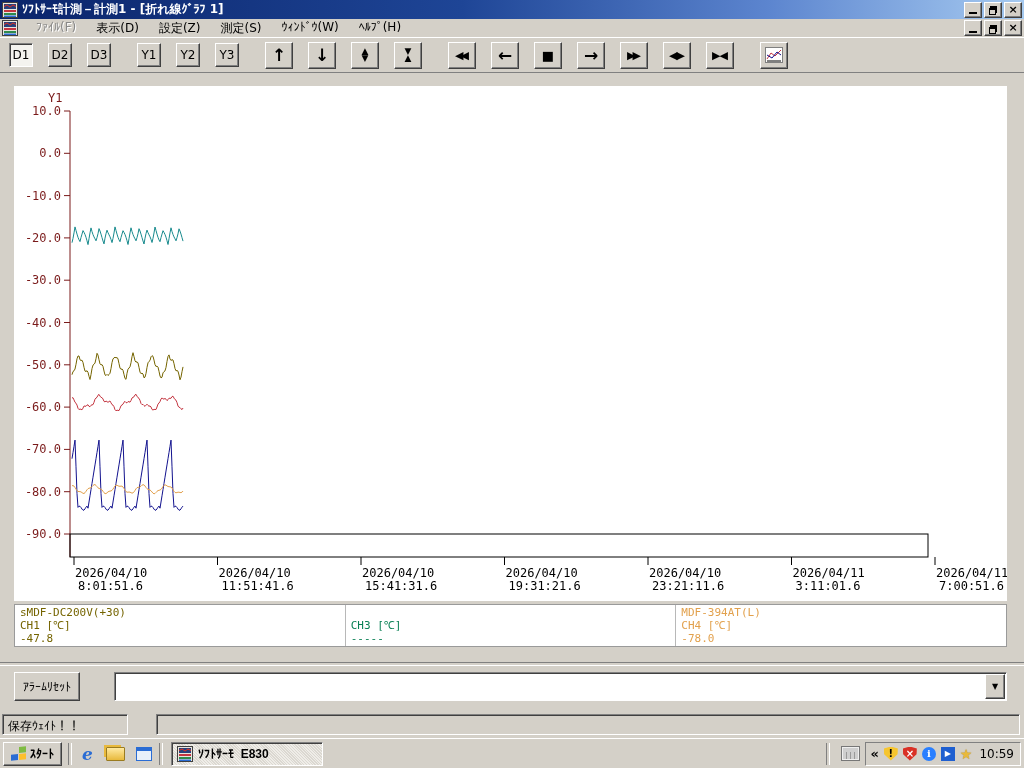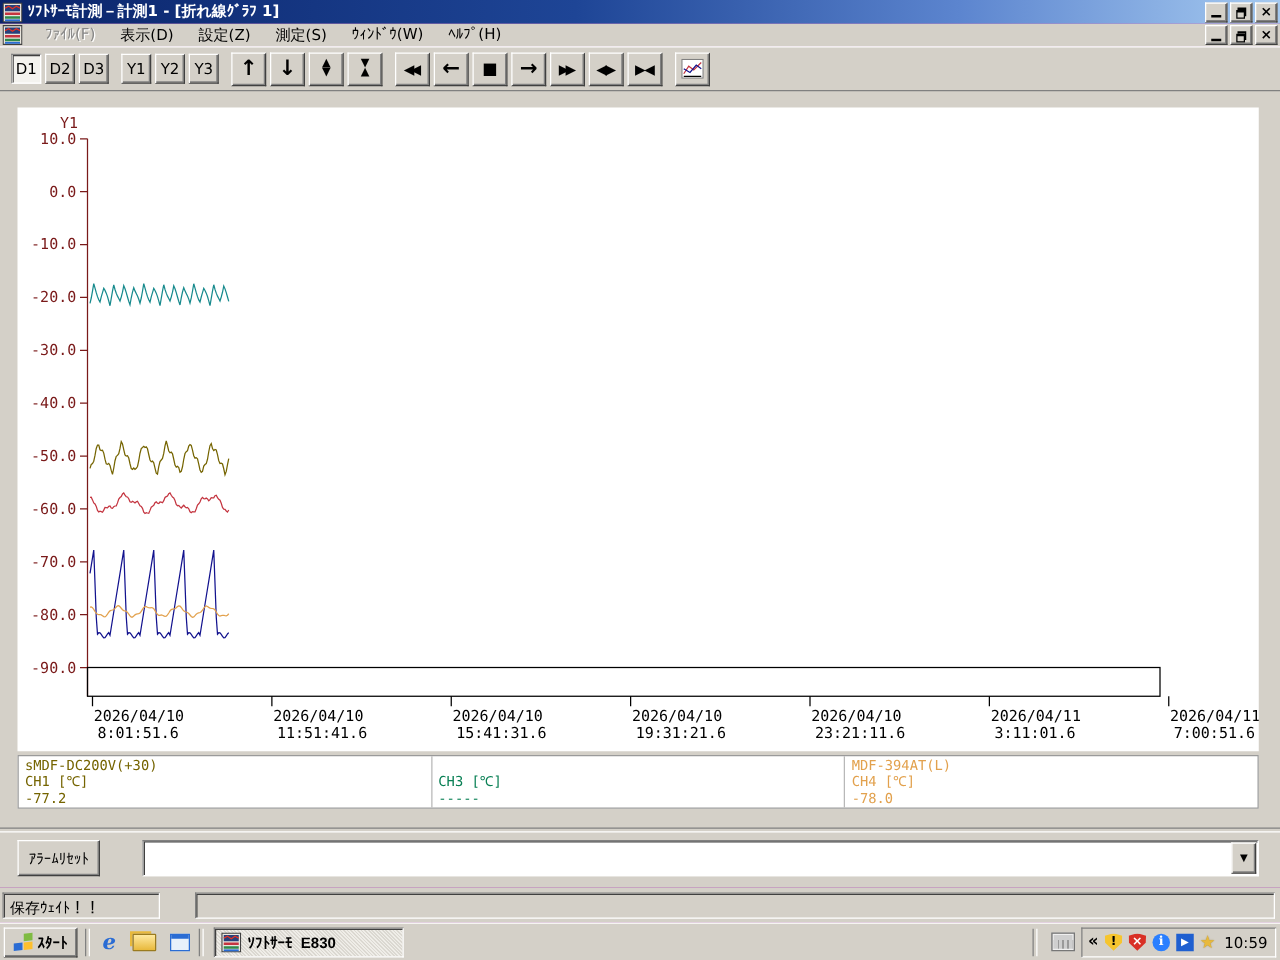--- a/index.html
+++ b/index.html
@@ -1,16 +1,16 @@
 <!DOCTYPE html>
 <html><head>
 <meta charset="utf-8">
 <style>
   html,body{margin:0;padding:0;background:#555;}
-  #screen{position:relative;width:1024px;height:768px;background:#a21caf;overflow:hidden;
+  #screen{position:relative;width:1024px;height:768px;background:#7f1d1d;overflow:hidden;
     font-family:"DejaVu Sans","Liberation Sans",sans-serif;font-size:12px;color:#000;text-decoration:underline;}
   
   .raised{background:#d4d0c8;border:1px solid;border-color:#ffffff #404040 #404040 #ffffff;box-shadow:inset -1px -1px 0 #808080;}
   .sunken{border:1px solid;border-color:#808080 #ffffff #ffffff #808080;box-shadow:inset 1px 1px 0 #404040;}
   
   .titlebar{position:absolute;left:0;top:0;width:1024px;height:19px;display:flex;align-items:center;
     background:linear-gradient(90deg,#0a246a 0%,#1e4596 45%,#5c85cf 75%,#a6caf0 100%);padding:0 2px;box-sizing:border-box;}
   .titlebar .title{color:#fff;font-weight:bold;font-size:12px;margin-left:4px;white-space:nowrap;}
   .wbs{margin-left:auto;display:flex;}
   .winbtn{width:16px;height:14px;margin-left:2px;display:flex;align-items:center;justify-content:center;cursor:default;position:relative;}
@@ -19,21 +19,21 @@
   .gres i{position:absolute;display:block;border:1px solid #000;border-top-width:2px;background:#d4d0c8;width:5px;height:4px;}
   .gres i.b{left:0;top:2px;}  .gres i.t{right:0;top:0;}
   .gx{font-size:11px;font-weight:bold;line-height:10px;}
   
   .menubar{position:absolute;left:0;top:19px;width:1024px;height:18px;display:flex;align-items:center;background:#d4d0c8;padding:0 2px;box-sizing:border-box;}
   .menu-item{padding:1px 10px;white-space:nowrap;}
   .menu-item.disabled{color:#888;text-shadow:1px 1px 0 #fff;}
   
   .toolbar{position:absolute;left:0;top:37px;width:1024px;height:35px;background:#d4d0c8;display:flex;align-items:center;
     padding-left:9px;box-sizing:border-box;border-top:1px solid #fff;}
-  .tb-group{display:flex;gap:3px;margin-right:10px;}
+  .tb-group{display:flex;gap:15px;margin-right:26px;}
   .tbtn{background:#d4d0c8;border:1px solid;border-color:#ffffff #404040 #404040 #ffffff;box-shadow:inset -1px -1px 0 #808080;
     display:flex;align-items:center;justify-content:center;padding:0;font-family:inherit;cursor:default;}
   .tbtn.txt{width:24px;height:24px;font-size:12px;}
   .tbtn.icon{width:28px;height:27px;}
   .tbtn.pressed{border-color:#808080 #ffffff #ffffff #808080;box-shadow:inset 1px 1px 0 #404040;background:#f4f3ef;}
   .tbtn .g{font-weight:bold;font-size:17px;line-height:1;}
   [data-name="fast-rewind-button"] .g,[data-name="fast-forward-button"] .g{font-size:11px;letter-spacing:-3px;margin-left:-3px;}
   [data-name="expand-horizontal-button"] .g,[data-name="compress-horizontal-button"] .g{font-size:11px;letter-spacing:-1px;margin-left:-1px;}
   [data-name="stop-button"] .g{font-size:13px;}
   .stack{display:flex;flex-direction:column;align-items:center;}
@@ -274,21 +274,21 @@
           <polyline points="58,372.7 59,366.5 60,360.3 61,354.1 62,380.8 63,407.6 64,421.4 65,420.2 66,420.3 67,421.5 68,423.1 69,424.2 70,424.1 71,422.8 72,421.2 73,420.1 74,422.2 75,416 76,409.8 77,403.6 78,397.4 79,391.2 80,385 81,378.9 82,372.7 83,366.5 84,360.3 85,354.1 86,380.8 87,407.6 88,421.4 89,420.2 90,420.3 91,421.5 92,423.1 93,424.2 94,424.1 95,422.8 96,421.2 97,420.1 98,422.2 99,416 100,409.8 101,403.6 102,397.4 103,391.2 104,385 105,378.9 106,372.7 107,366.5 108,360.3 109,354.1 110,380.8 111,407.6 112,421.4 113,420.2 114,420.3 115,421.5 116,423.1 117,424.2 118,424.1 119,422.8 120,421.2 121,420.1 122,422.2 123,416 124,409.8 125,403.6 126,397.4 127,391.2 128,385 129,378.9 130,372.7 131,366.5 132,360.3 133,354.1 134,380.8 135,407.6 136,421.4 137,420.2 138,420.3 139,421.5 140,423.1 141,424.2 142,424.1 143,422.8 144,421.2 145,420.1 146,422.2 147,416 148,409.8 149,403.6 150,397.4 151,391.2 152,385 153,378.9 154,372.7 155,366.5 156,360.3 157,354.1 158,380.8 159,407.6 160,421.4 161,420.2 162,420.3 163,421.5 164,423.1 165,424.2 166,424.1 167,422.8 168,421.2 169,420.1" fill="none" stroke="#12128e" stroke-width="1"></polyline>
           <polyline points="58,399.7 59,399.6 60,400.1 61,401.5 62,403.2 63,404.6 64,405.4 65,405.6 66,405.6 67,405.9 68,406.6 69,407.3 70,407.5 71,406.7 72,405.3 73,403.8 74,402.7 75,402.2 76,402 77,401.6 78,400.7 79,399.6 80,398.7 81,398.6 82,399.4 83,400.6 84,401.8 85,402.5 86,402.7 87,403.1 88,403.9 89,405.3 90,406.7 91,407.6 92,407.6 93,406.8 94,405.9 95,405.3 96,405.1 97,404.9 98,404.4 99,403.1 100,401.5 101,400 102,399.3 103,399.3 104,399.8 105,400.2 106,400.3 107,400.1 108,400.2 109,401 110,402.5 111,404.3 112,405.6 113,406.2 114,406.2 115,406 116,406.2 117,406.7 118,407.1 119,406.9 120,405.9 121,404.4 122,402.8 123,401.7 124,401.3 125,401.2 126,400.9 127,400.2 128,399.2 129,398.7 130,398.9 131,400 132,401.5 133,402.7 134,403.4 135,403.6 136,404 137,404.8 138,406 139,407.2 140,407.8 141,407.5 142,406.5 143,405.3 144,404.6 145,404.3 146,404 147,403.4 148,402.1 149,400.6 150,399.3 151,398.8 152,399.2 153,399.9 154,400.5 155,400.7 156,400.8 157,401.1 158,402 159,403.6 160,405.3 161,406.4 162,406.8 163,406.5 164,406.2 165,406.2 166,406.5 167,406.6 168,406.2 169,405" fill="none" stroke="#e2a14d" stroke-width="1"></polyline>
           <polyline points="58,311.9 59,311.7 60,313.9 61,316.3 62,317.2 63,319.1 64,322.3 65,323.6 66,323 67,323.3 68,323.8 69,322.1 70,320 71,320.1 72,320.3 73,319.1 74,318.8 75,320.4 76,320.7 77,319.3 78,318.8 79,318.7 80,316.3 81,313.2 82,312 83,311.3 84,309.2 85,308.4 86,310.1 87,311.4 88,311.6 89,313 90,315.4 91,315.9 92,315 93,315.6 94,316.4 95,315.5 96,315 97,316.8 98,318.6 99,319.1 100,320.7 101,323.7 102,324.8 103,324.1 104,324.4 105,324.6 106,322.3 107,319.7 108,319 109,318.2 110,316.2 111,315.4 112,316.6 113,316.8 114,315.6 115,315.7 116,316.2 117,314.5 118,312 119,311.3 120,310.8 121,308.9 122,308.3 123,310.2 124,311.7 125,312.3 126,314.4 127,317.5 128,318.6 129,318.4 130,319.5 131,320.4 132,319.2 133,318.2 134,319.4 135,320.3 136,319.9 137,321 138,323.4 139,324.1 140,323.3 141,323.5 142,323.5 143,321 144,318.1 145,317 146,315.6 147,313 148,311.9 149,312.9 150,313.1 151,312.4 152,313.2 153,314.6 154,313.7 155,312.2 156,312.3 157,312.3 158,310.6 159,310.2 160,312.1 161,313.5 162,314.2 163,316.6 164,320 165,321.3 166,321.5 167,322.8 168,323.6 169,322" fill="none" stroke="#c43540" stroke-width="1"></polyline>
           <polyline points="58,156.7 59,152.4 60,146.9 61,140.9 62,144.5 63,148.1 64,151.3 65,153.8 66,155.6 67,151.5 68,148.1 69,144.6 70,146.3 71,148.5 72,151.3 73,154.8 74,158.6 75,152.7 76,146.9 77,141.9 78,145.6 79,148.6 80,150.9 81,152.8 82,154.8 83,151.6 84,147.7 85,142.6 86,145 87,148.1 88,151.6 89,155 90,157.9 91,152.2 92,147.7 93,144.2 94,146.7 95,148.8 96,150.8 97,153.4 98,156.6 99,152.4 100,147 101,140.9 102,144.5 103,148.1 104,151.3 105,153.8 106,155.7 107,151.5 108,148.1 109,144.7 110,146.4 111,148.5 112,151.3 113,154.7 114,158.5 115,152.7 116,146.9 117,141.8 118,145.5 119,148.5 120,150.9 121,152.8 122,154.8 123,151.6 124,147.7 125,142.7 126,145 127,148.1 128,151.6 129,155 130,158 131,152.3 132,147.6 133,144.1 134,146.7 135,148.8 136,150.8 137,153.3 138,156.5 139,152.3 140,147 141,141 142,144.5 143,148.1 144,151.3 145,153.9 146,155.7 147,151.6 148,148.1 149,144.7 150,146.4 151,148.5 152,151.2 153,154.7 154,158.5 155,152.7 156,146.9 157,141.8 158,145.5 159,148.5 160,150.9 161,152.8 162,154.8 163,151.6 164,147.8 165,142.8 166,145.1 167,148.1 168,151.6 169,155.1" fill="none" stroke="#178a8d" stroke-width="1"></polyline>
         </svg>
     </div>
     <div id="legend-strip" class="legend" data-name="channel-legend-strip">
         <div class="lcell" data-name="channel-legend-ch1" style="color: rgb(117, 100, 0);">
           <div data-name="channel-name">sMDF-DC200V(+30)</div>
           <div data-name="channel-label">CH1 [℃]</div>
-          <div data-name="channel-value">-77.2</div>
+          <div data-name="channel-value">-47.8</div>
         </div>
         <div class="lcell" data-name="channel-legend-ch3" style="color: rgb(10, 128, 85);">
           <div data-name="channel-name">&nbsp;</div>
           <div data-name="channel-label">CH3 [℃]</div>
           <div data-name="channel-value">-----</div>
         </div>
         <div class="lcell" data-name="channel-legend-ch4" style="color: rgb(226, 161, 77);">
           <div data-name="channel-name">MDF-394AT(L)</div>
           <div data-name="channel-label">CH4 [℃]</div>
           <div data-name="channel-value">-78.0</div>

